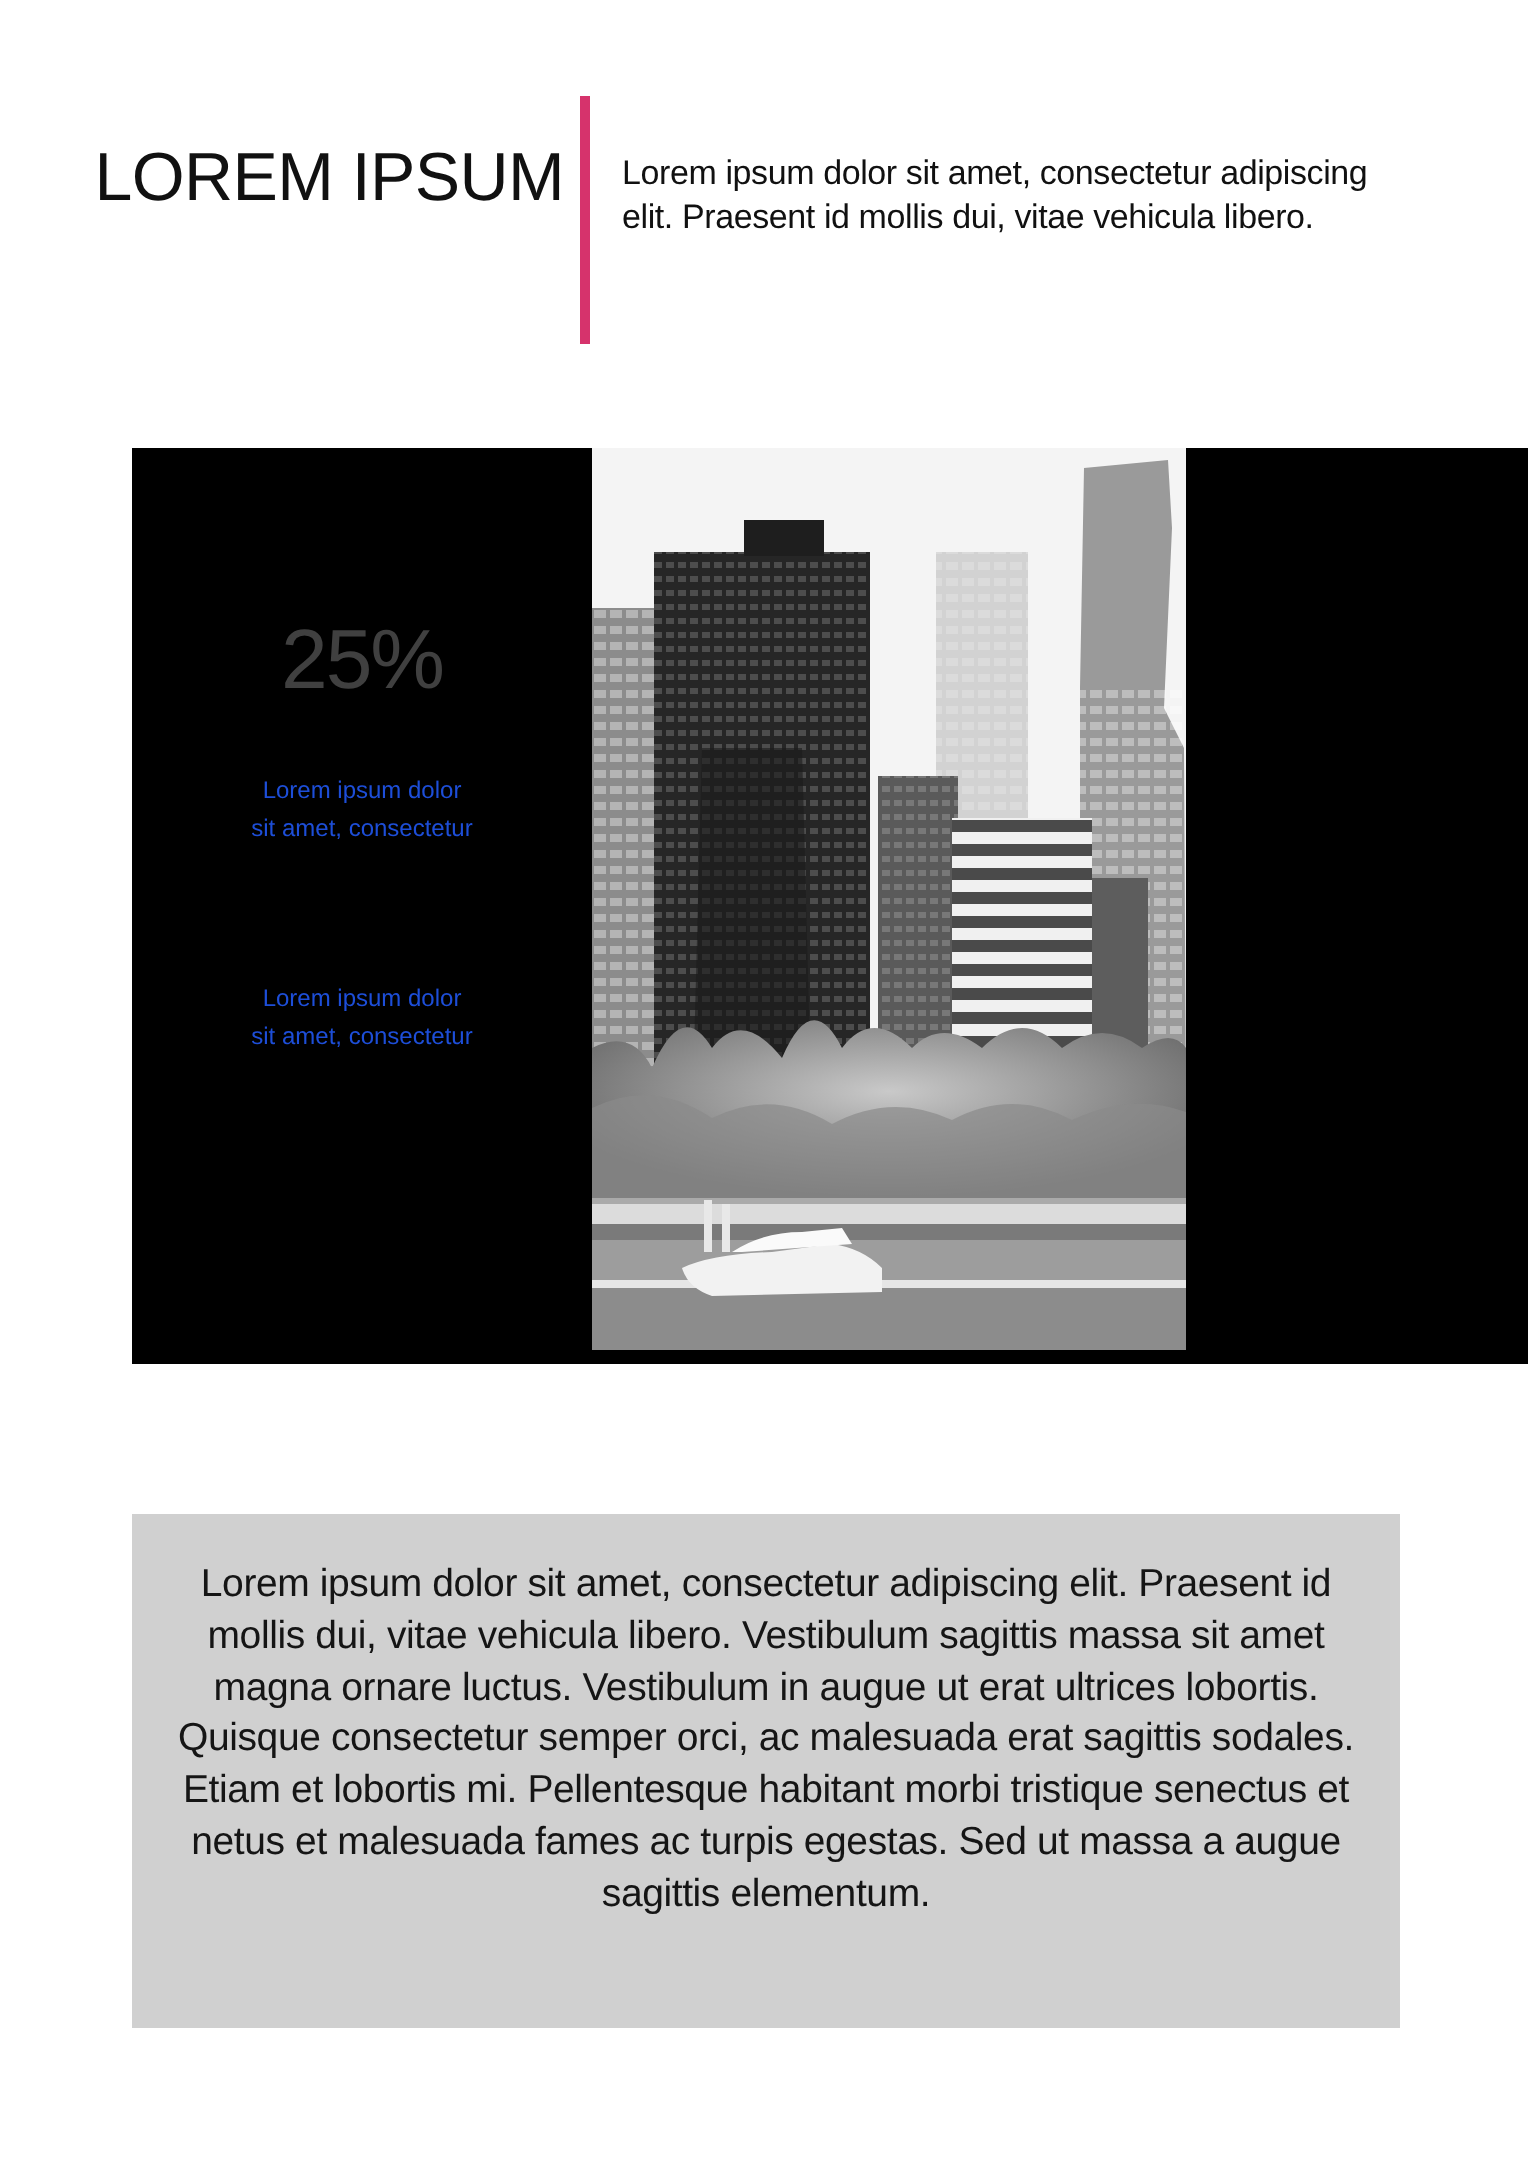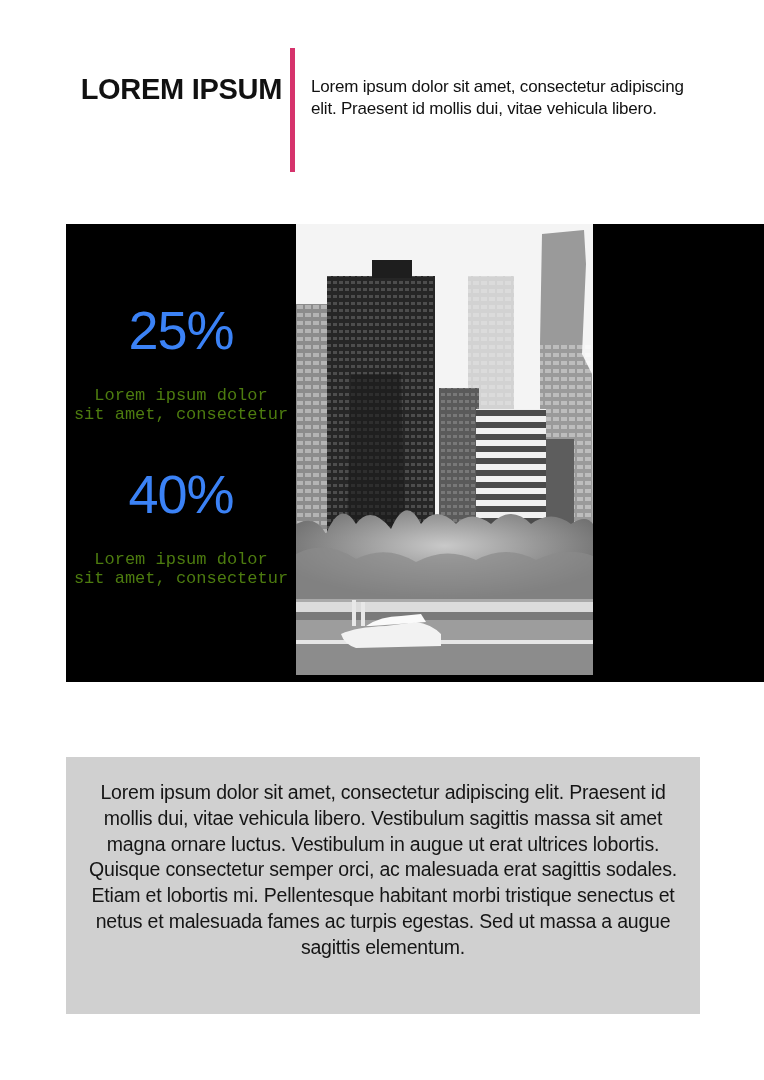--- a/index.html
+++ b/index.html
@@ -2,41 +2,41 @@
 <html><head>
 <meta charset="utf-8">
 <style>
   html, body { margin: 0; padding: 0; }
   body {
     width: 764px; height: 1080px; background: #ffffff; position: relative; overflow: hidden;
     font-family: "Liberation Sans", "DejaVu Sans", sans-serif; color: #111;
   }
   .header-title {
     position: absolute; left: 40px; top: 72px; width: 242px;
-    text-align: right; font-size: 29px; line-height: 35px; font-weight: 700; letter-spacing: -0.3px; color: #111;
+    text-align: right; font-size: 34px; line-height: 35px; font-weight: 400; letter-spacing: -0.3px; color: #111;
   }
   .header-title span { display: block; }
   .accent-bar {
     position: absolute; left: 290px; top: 48px; width: 5px; height: 124px; background: #d6336c;
   }
   .header-desc {
     position: absolute; left: 311px; top: 76px; width: 400px;
     font-size: 17px; line-height: 22px; color: #111; letter-spacing: -0.2px;
   }
   .black-band {
     position: absolute; left: 66px; top: 224px; width: 698px; height: 458px; background: #000;
   }
   .stat {
     position: absolute; left: 66px; width: 230px; text-align: center;
   }
   .stat-value {
-    display: block; color: #3b82f6; font-size: 54px; line-height: 60px; font-weight: 400; letter-spacing: -1px;
+    display: block; color: #404040; font-size: 42px; line-height: 60px; font-weight: 400; letter-spacing: -1px;
   }
   .stat-caption {
-    display: block; color: #4d7c0f; font-size: 17px; line-height: 19px; margin-top: 26px; font-family: Liberation Mono, monospace;
+    display: block; color: #1d4ed8; font-size: 12px; line-height: 19px; margin-top: 26px;
   }
   .photo {
     position: absolute; left: 296px; top: 224px; width: 297px; height: 451px; overflow: hidden; background: #eaeaea;
   }
   .photo svg { display: block; }
   .text-box {
     position: absolute; left: 66px; top: 757px; width: 634px; height: 257px; background: #d0d0d0;
     box-sizing: border-box; padding: 23px 20px 0 20px; text-align: center;
   }
   .text-box p {
@@ -58,21 +58,20 @@
 
 <div class="stat" style="top:300px;">
   <span class="stat-value">25%</span>
   <span class="stat-caption">
     <span style="display:block">Lorem ipsum dolor</span>
     <span style="display:block">sit amet, consectetur</span>
   </span>
 </div>
 
 <div class="stat" style="top:464px;">
-  <span class="stat-value">40%</span>
   <span class="stat-caption">
     <span style="display:block">Lorem ipsum dolor</span>
     <span style="display:block">sit amet, consectetur</span>
   </span>
 </div>
 
 <div class="photo" title="Black and white photo of city skyscrapers with trees and a white boat on the river">
   <svg width="297" height="451" viewBox="0 0 297 451" xmlns="http://www.w3.org/2000/svg">
     <defs>
       <pattern id="win" width="6" height="7" patternUnits="userSpaceOnUse">

